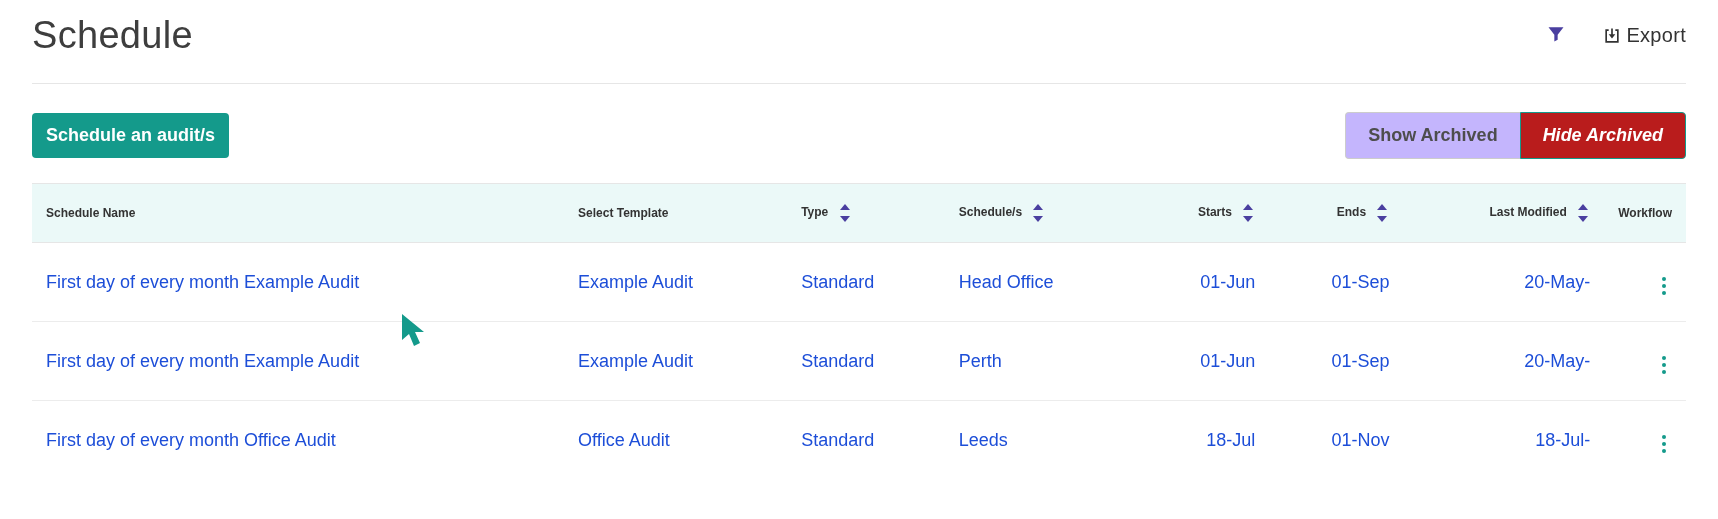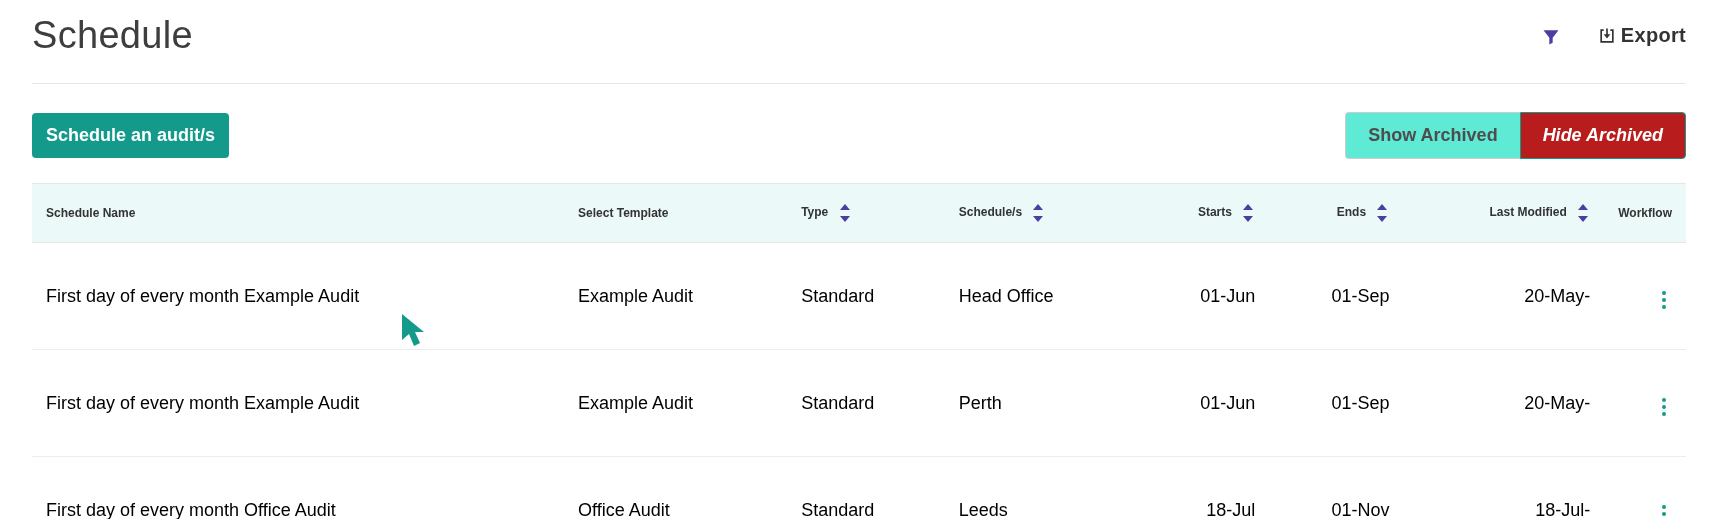--- a/index.html
+++ b/index.html
@@ -19,24 +19,24 @@
     font-weight: 300;
     color: #3e3e3e;
     margin: 4px 0 26px 0;
     letter-spacing: 0.3px;
     display: flex;
     align-items: center;
     justify-content: space-between;
   }
   .toolbar-right {
     display: flex;
-    align-items: flex-end;
+    align-items: flex-start;
     gap: 36px;
     font-size: 20px;
-    font-weight: 700;
+    font-weight: 400;
   }
   .filter-icon svg { display:block; }
   .export-btn {
     display: inline-flex;
     align-items: center;
     gap: 4px;
     color: #333;
     cursor: pointer;
   }
   .export-btn svg { display:block; }
@@ -84,21 +84,21 @@
     cursor: pointer;
   }
   .seg-group {
     display: inline-flex;
   }
   .seg-btn {
     padding: 12px 22px;
     font-size: 18px;
     font-weight: 600;
     border: 1px solid #ccc;
-    background: #5eead4;
+    background: #c4b5fd;
     color: #4d4d4d;
     cursor: pointer;
   }
   .seg-btn:first-child { border-radius: 4px 0 0 4px; border-right:none; }
   .seg-btn:last-child  { border-radius: 0 4px 4px 0; }
   .seg-btn.active {
     background: #b91c1c;
     color: #fff;
     border-color: #149a8b;
     font-style: italic;
@@ -120,23 +120,23 @@
     white-space: nowrap;
   }
   table.sched thead th.align-right { text-align: right; }
   .sort-icon {
     display:inline-block;
     vertical-align: middle;
     margin-left: 6px;
   }
   .sort-icon svg { display:block; }
   table.sched tbody td {
-    padding: 36px 14px;
+    padding: 22px 14px;
     border-bottom: 1px solid #ececec;
-    color: #000000;
+    color: #1d4ed8;
     font-size: 18px;
     white-space: nowrap;
   }
   table.sched tbody td.align-right { text-align: right; }
   table.sched tbody tr:last-child td { border-bottom: none; }
   td.name-col { color: #555; }
   td.workflow-col { text-align: right; width: 60px; }
 
   .kebab {
     display: inline-flex;

